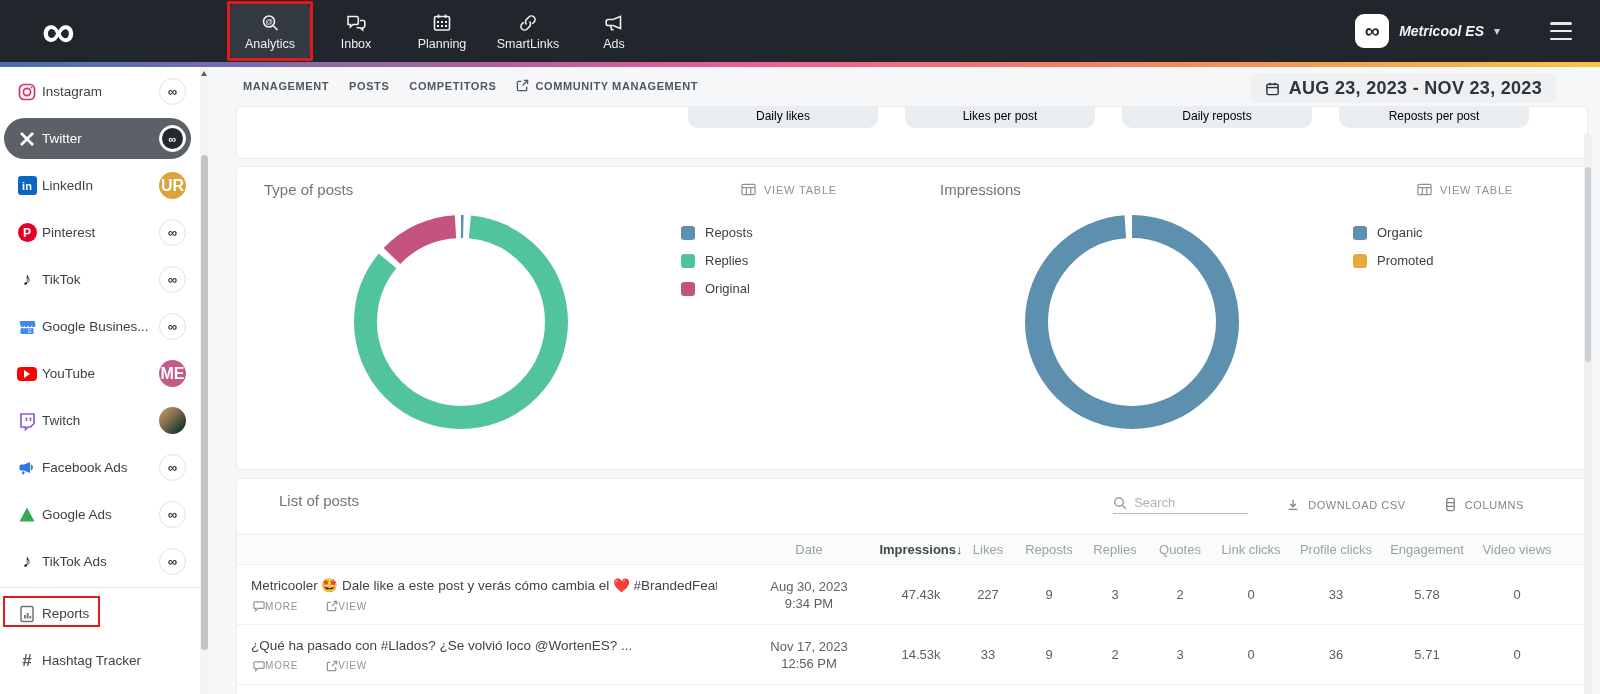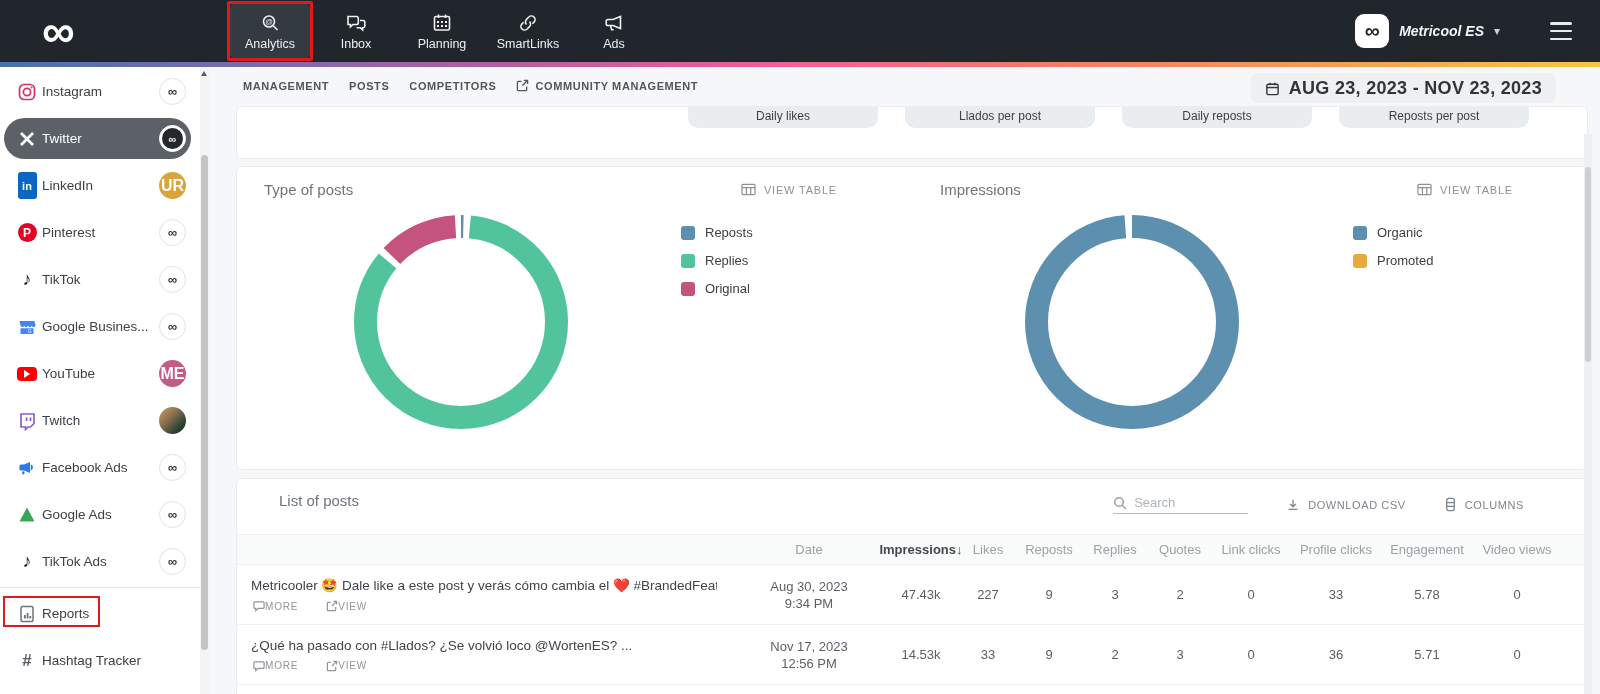--- a/index.html
+++ b/index.html
@@ -33,21 +33,21 @@
   .side-label { position:absolute; left:42px; font-size:13.5px; color:#3c4146; white-space:nowrap; }
   .side-badge { position:absolute; right:14px; width:27px; height:27px; border-radius:50%; background:#fff; border:1px solid #dfe2e5; display:flex; align-items:center; justify-content:center; font-size:13px; font-weight:bold; color:#2e3338; }
   .side-item.selected::before { content:""; position:absolute; left:4px; right:9px; top:3px; bottom:3px; background:#5c6167; border-radius:21px; }
   .side-item.selected .side-label { color:#fff; z-index:1; }
   .side-item.selected .side-ico { z-index:1; }
   .side-item.selected .side-badge { z-index:1; border-color:#fff; }
   .badge-inner-dark { width:21px; height:21px; border-radius:50%; background:#23282d; color:#fff; display:flex; align-items:center; justify-content:center; font-size:11px; font-weight:bold; }
   .badge-solid { color:#fff; font-size:16px; font-weight:bold; border:none; }
   .badge-avatar { border:none; background:linear-gradient(135deg,#c7a06b 0%,#8a6f4e 40%,#2c4232 75%,#1a2420 100%); }
   .side-divider { height:1px; background:#e9eaeb; margin:2px 0 2px 0; }
-  .ln-sq { width:19px; height:27px; background:#0a66c2; border-radius:3px; color:#fff; font-size:11px; font-weight:bold; display:flex; align-items:center; justify-content:center; }
+  .ln-sq { width:19px; height:19px; background:#0a66c2; border-radius:3px; color:#fff; font-size:11px; font-weight:bold; display:flex; align-items:center; justify-content:center; }
   .pin-c { width:19px; height:19px; background:#e60023; border-radius:50%; color:#fff; font-size:12px; font-weight:bold; display:flex; align-items:center; justify-content:center; }
   .yt-sq { width:20px; height:14px; background:#ff0000; border-radius:4px; display:flex; align-items:center; justify-content:center; }
   .yt-sq span { width:0; height:0; border-left:6px solid #fff; border-top:4px solid transparent; border-bottom:4px solid transparent; }
   .note { font-size:18px; font-weight:bold; color:#111; }
   .hash-g { font-size:17px; font-weight:bold; color:#565c62; }
   
   .side-scroll { position:absolute; left:200px; top:67px; width:9px; height:627px; background:#f4f4f5; z-index:3; }
   .side-scroll .arrow { position:absolute; top:4px; left:1px; width:0; height:0; border-left:3.5px solid transparent; border-right:3.5px solid transparent; border-bottom:5px solid #5a5f64; }
   .side-scroll .thumb { position:absolute; left:1px; width:7px; top:88px; height:495px; background:#c2c4c6; border-radius:4px; }
   
@@ -55,21 +55,21 @@
   .main-scroll .thumb { position:absolute; left:1px; width:6px; top:33px; height:195px; background:#cdd0d2; border-radius:3px; }
   
   .content { position:absolute; left:209px; top:67px; width:1383px; height:627px; background:#f6f7f8; overflow:hidden; }
   .subnav { position:absolute; left:34px; top:12px; display:flex; align-items:center; gap:20px; }
   .tab { font-size:11px; letter-spacing:.6px; color:#50565c; font-weight:bold; cursor:pointer; display:flex; align-items:center; gap:6px; }
   .datepill { position:absolute; right:36px; top:6px; height:30px; background:#eef0f1; border-radius:6px; display:flex; align-items:center; gap:9px; padding:0 14px; cursor:pointer; }
   .datepill span { font-size:18px; font-weight:bold; letter-spacing:.3px; color:#2f353a; }
   .card { position:absolute; background:#fff; border:1px solid #ececee; border-radius:6px; }
   .card1 { left:27px; top:39px; width:1352px; height:53px; overflow:hidden; }
   .pillrow { position:absolute; right:58px; top:-11px; display:flex; gap:27px; }
-  .minipill { width:190px; height:32px; background:#e9edf0; border-radius:10px; text-align:center; line-height:40px; font-size:12px; color:#404040; cursor:pointer; }
+  .minipill { width:190px; height:32px; background:#e9edf0; border-radius:10px; text-align:center; line-height:40px; font-size:12px; color:#000000; cursor:pointer; }
   .card2 { left:27px; top:99px; width:1352px; height:304px; }
   .chart-half { position:absolute; top:0; width:676px; height:304px; }
   .chart-half.left { left:0; }
   .chart-half.right { left:676px; }
   .chart-title { position:absolute; left:27px; top:14px; font-size:15px; color:#6f757b; }
   .viewtable { position:absolute; right:76px; top:16px; display:flex; align-items:center; gap:8px; font-size:11px; letter-spacing:.8px; color:#8c9297; cursor:pointer; }
   .donut { position:absolute; top:48px; width:214px; height:214px; }
   .donut.d1 { left:117px; }
   .donut.d2 { left:112px; }
   .legend { position:absolute; top:58px; display:flex; flex-direction:column; gap:13px; }
@@ -328,21 +328,21 @@
           <line x1="2" y1="7" x2="14" y2="7"></line>
           <line x1="5.5" y1="1.8" x2="5.5" y2="4.5"></line>
           <line x1="10.5" y1="1.8" x2="10.5" y2="4.5"></line>
       </svg>
       <span>AUG 23, 2023 - NOV 23, 2023</span>
     </div>
 
     <div class="card card1">
       <div class="pillrow">
         <div class="minipill">Daily likes</div>
-        <div class="minipill">Llados per post</div>
+        <div class="minipill">Likes per post</div>
         <div class="minipill">Daily reposts</div>
         <div class="minipill">Reposts per post</div>
       </div>
     </div>
 
     <div class="card card2">
       <div class="chart-half left">
         <span class="chart-title">Type of posts</span>
         <span class="viewtable">
           <svg width="15" height="13" viewBox="0 0 16 13" fill="none" stroke="#8c9297" stroke-width="1.3">

